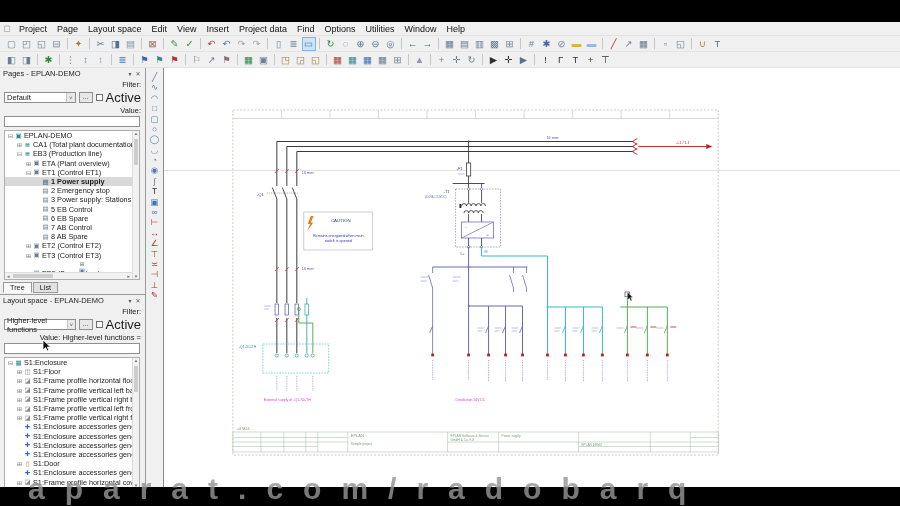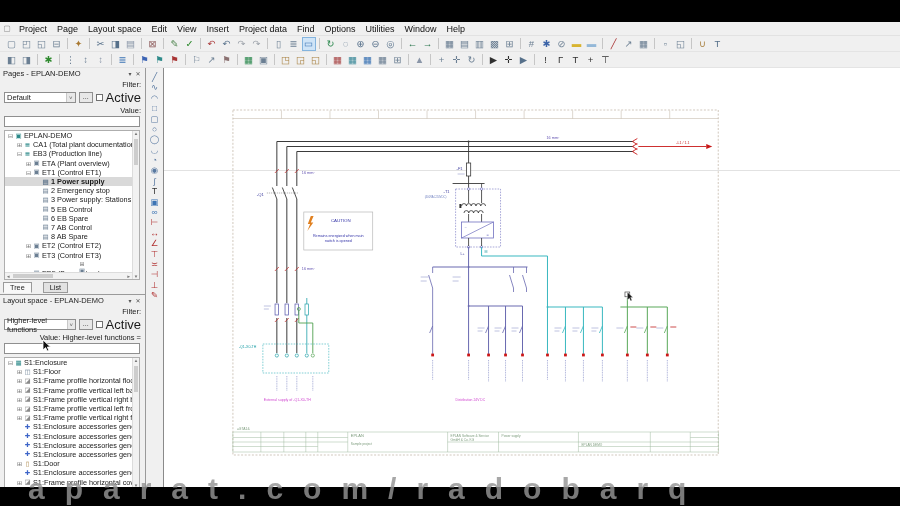--- a/index.html
+++ b/index.html
@@ -42,21 +42,21 @@
   .texp{width:7px;font-size:6px;color:#707070;text-align:center;flex:0 0 auto;}
   .tico{width:9px;font-size:6.5px;text-align:center;flex:0 0 auto;}
   .tlbl{padding-left:1px;overflow:hidden;}
   .vsb{position:absolute;right:0;top:0;bottom:0;width:7px;background:#f2f2f2;border-left:1px solid #dcdcdc;font-size:4.5px;color:#777;text-align:center;}
   .vsb .thumb{position:absolute;left:1px;right:1px;top:8px;height:26px;background:#cdcdcd;}
   .vsb .a1{position:absolute;top:0;left:0;right:0;}
   .vsb .a2{position:absolute;bottom:0;left:0;right:0;}
   .hsb{position:absolute;left:0;right:7px;bottom:0;height:7px;background:#f2f2f2;border-top:1px solid #dcdcdc;font-size:4.5px;color:#777;}
   .hsb .thumb{position:absolute;top:1px;bottom:1px;left:8px;width:40px;background:#cdcdcd;}
   .hsb .a1{position:absolute;left:1px;top:1px;} .hsb .a2{position:absolute;right:1px;top:1px;}
-  .tabs{display:flex;gap:11px;padding:2px 0 0 3px;}
+  .tabs{display:flex;gap:1px;padding:2px 0 0 3px;}
   .tab{height:11px;line-height:10px;padding:0 6px;font-size:7.3px;border:1px solid #9a9a9a;background:#e2e2e2;color:#222;}
   .tab.active{background:#f8f8f8;border-bottom-color:#f8f8f8;}
 
   .drawbar{position:absolute;left:146px;top:0;width:17px;height:419px;background:#f0f0f0;display:flex;flex-direction:column;align-items:center;padding-top:4px;}
   .db-btn{width:14px;height:10.4px;display:flex;align-items:center;justify-content:center;}
   .db-ico{font-size:8.5px;line-height:1;}
 
   .canvas{position:absolute;left:163px;top:0;width:737px;height:419px;background:#fff;border-left:1px solid #8a8a8a;}
   .canvas svg{display:block;width:100%;height:100%;}
 

